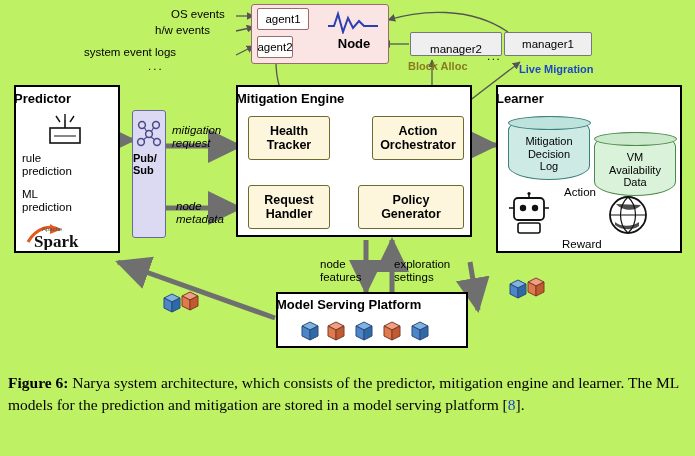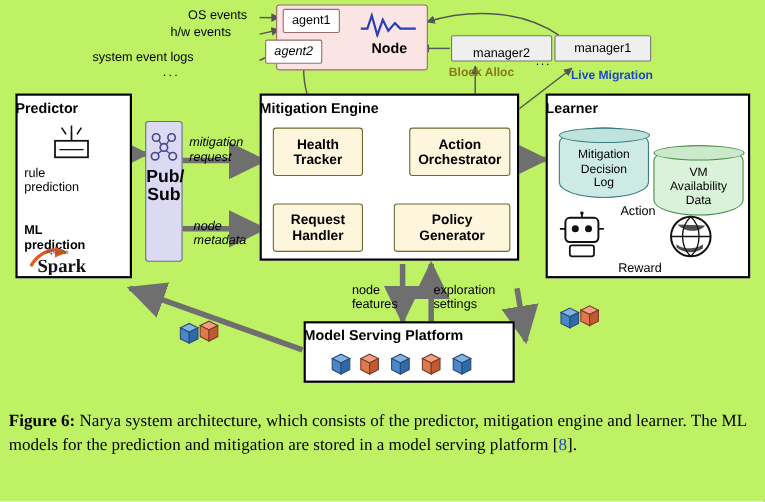--- a/index.html
+++ b/index.html
@@ -70,23 +70,23 @@
   }
   .center { text-align: left; }
 
   
   .pubsub {
     border: 1.6px solid #6a6a9a;
     background: #dcd9f2;
     border-radius: 3px;
   }
   .pubsub-label {
-    font-size: 16px;
+    font-size: 11px;
     font-weight: bold;
-    text-align: center;
+    text-align: left;
     line-height: 1.05;
   }
 
   
   .cyl {
     position: absolute;
     border: 1.5px solid #3d7d7d;
     border-radius: 50% / 14px;
     background: #cdeae4;
   }
@@ -217,21 +217,21 @@
 
   <div class="abs lbl" style="left:171px; top:8px;">OS events</div>
   <div class="abs lbl" style="left:155px; top:24px;">h/w events</div>
   <div class="abs lbl" style="left:84px; top:46px;">system event logs</div>
   <div class="abs lbl" style="left:148px; top:60px; letter-spacing:2px;">...</div>
 
   <div class="abs" style="left:251px; top:4px; width:138px; height:60px; border:1.6px solid #9c6b6b; background:#fbe4e4; border-radius:3px;"></div>
   <div class="abs pinkbox" style="left:257px; top:8px; width:52px; height:22px; background:#fff;">
     <span>agent1</span>
   </div>
-  <div class="abs pinkbox" style="left:241px; top:36px; width:52px; height:22px; background:#fff;font-style:italic;">
+  <div class="abs pinkbox" style="left:257px; top:36px; width:36px; height:22px; background:#fff;">
     <span>agent2</span>
   </div>
 
   <svg class="abs" style="left:326px; top:8px;" width="54" height="26">
     <path d="M2,18 L8,18 L12,6 L17,24 L22,10 L27,20 L33,13 L38,18 L52,18" fill="none" stroke="#2b3fb5" stroke-width="2"></path>
   </svg>
   <div class="abs" style="left:329px; top:36px; width:50px; font-weight:bold; font-size:13px; text-align:center;">Node</div>
 
   <div class="abs greybox" style="left:410px; top:32px; width:92px; height:24px;align-items:flex-end;">
     <span>manager2</span>
@@ -250,21 +250,21 @@
     <rect x="14" y="16" width="30" height="15" fill="none" stroke="#111" stroke-width="1.6"></rect>
     <path d="M29,16 L29,8" stroke="#111" stroke-width="1.6"></path>
     <path d="M20,4 L24,10 M38,4 L34,10 M29,2 L29,8" stroke="#111" stroke-width="1.4"></path>
     <path d="M18,24 L40,24" stroke="#111" stroke-width="1"></path>
   </svg>
 
   <div class="abs lbl center" style="left:22px; top:152px; width:90px;">
     <div>rule</div>
     <div>prediction</div>
   </div>
-  <div class="abs lbl center" style="left:22px; top:204px; width:90px;font-weight:bold;">
+  <div class="abs lbl center" style="left:22px; top:188px; width:90px;">
     <div>ML</div>
     <div>prediction</div>
   </div>
 
   <div class="abs" style="left:20px; top:220px; width:94px; height:30px;">
     <svg width="94" height="30">
       <path d="M8,22 C16,8 30,4 40,10" fill="none" stroke="#e25a1c" stroke-width="3"></path>
       <path d="M30,4 L40,10 L30,14" fill="#e25a1c"></path>
       <text x="14" y="27" font-family="Liberation Serif, serif" font-size="17" font-weight="bold" fill="#111">Spark</text>
       <text x="22" y="11" font-family="Liberation Sans, sans-serif" font-size="6" fill="#555">Apache</text>

